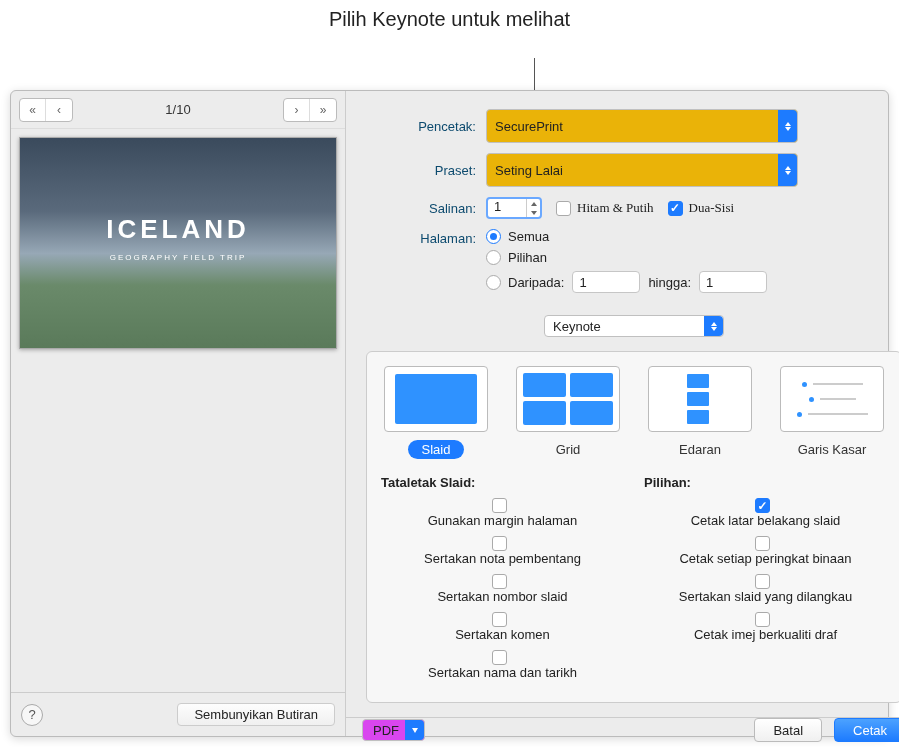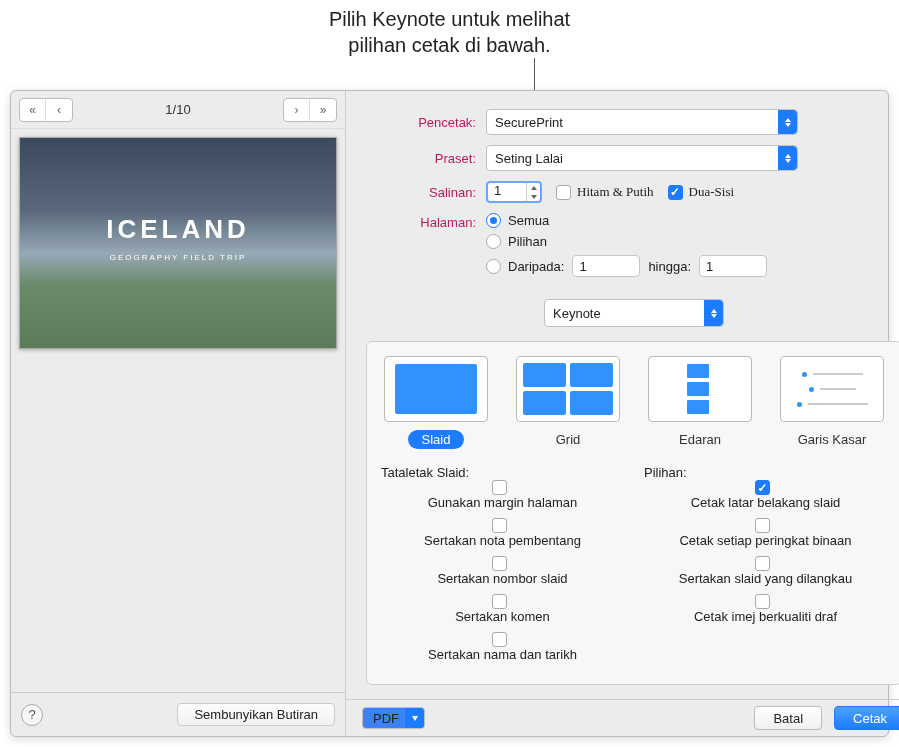--- a/index.html
+++ b/index.html
@@ -158,29 +158,29 @@
   }
   .form-row {
     display: flex;
     align-items: center;
     margin-bottom: 10px;
   }
   .form-row > label {
     width: 120px;
     text-align: right;
     padding-right: 10px;
-    color: #be185d;
+    color: #0c4a6e;
   }
   .select-ctl {
     flex: 1;
     max-width: 312px;
-    height: 26px;
+    height: 34px;
     border: 1px solid #c0c0c0;
     border-radius: 4px;
-    background: #ffffff;
+    background: #eab308;
     display: flex;
     align-items: center;
     padding: 0 22px 0 8px;
     position: relative;
     cursor: pointer;
   }
   .select-arrows {
     position: absolute;
     right: 0;
     top: 0;
@@ -235,21 +235,21 @@
   }
   .radio.checked{border-color:#1d7bff;}
   .radio.checked::after{content:"";width:7px;height:7px;background:#1d7bff;border-radius:50%;}
   .radio-row{display:flex;align-items:center;margin-bottom:6px;}
   .small-input{
     width:68px;height:22px;border:1px solid #c6c6c6;border-radius:4px;
     background:#fff;padding:0 6px;display:inline-flex;align-items:center;margin:0 8px;
   }
   .app-select-row{text-align:center;margin:6px 0 10px 0;}
   .app-select{
-    display:inline-flex;width:180px;height:28px;position:relative;
+    display:inline-flex;width:180px;height:22px;position:relative;
     border:1px solid #c0c0c0;border-radius:4px;background:#fff;
     align-items:center;padding:0 22px 0 8px;cursor:pointer;
   }
   .layout-panel{
     border:1px solid #ccc;border-radius:6px;background:#f7f7f7;
     padding:14px;margin-top:4px;
     display:flex;flex-direction:column;
   }
   .layout-thumbs{display:flex;gap:22px;justify-content:space-between;}
   .thumb-col{display:flex;flex-direction:column;align-items:center;cursor:pointer;width:110px;}
@@ -270,30 +270,30 @@
   .thumb.outline .orow{display:flex;gap:6px;align-items:center;}
   .thumb.outline .dot{width:5px;height:5px;background:#2f92ff;border-radius:50%;}
   .thumb.outline .tln{height:2px;background:#ccc;}
   .thumb-label{
     margin-top:8px;font-size:13px;color:#333;
     padding:2px 14px;border-radius:10px;
   }
   .thumb-label.selected{background:#1d7bff;color:#fff;font-weight:500;}
   .options-area{display:flex;margin-top:16px;gap:20px;}
   .opt-col{flex:1;}
-  .opt-title{font-weight:400;}
+  .opt-title{font-weight:700;margin-bottom:8px;}
   .opt-row{display:flex;align-items:center;margin-bottom:8px;flex-direction:column;}
   .bottom-bar{
     height:50px;border-top:1px solid #ccc;margin-top:14px;
     display:flex;align-items:center;justify-content:space-between;
     margin-left:-20px;margin-right:-20px;padding:0 16px;
   }
   .pdf-btn{
     display:inline-flex;align-items:center;height:22px;
-    border:1px solid #c0c0c0;border-radius:4px;background:#3b82f6;
+    border:1px solid #c0c0c0;border-radius:4px;background:#d946ef;
     padding:0 0 0 10px;cursor:pointer;position:relative;
   }
   .pdf-btn .arrow{
     width:19px;height:100%;margin-left:6px;background:#1d7bff;border-radius:0 4px 4px 0;
     display:flex;align-items:center;justify-content:center;
   }
   .pdf-btn .arrow::after{content:"";border-left:3px solid transparent;border-right:3px solid transparent;border-top:5px solid #fff;}
   .btn{
     height:24px;padding:0 18px;border:1px solid #bbb;border-radius:4px;
     background:linear-gradient(#fff,#f0f0f0);cursor:pointer;font-size:13px;
@@ -303,21 +303,20 @@
     background:linear-gradient(#4ca2ff,#1d7bff);color:#fff;border-color:#1d7bff;
     font-weight:500;
   }
   .right-buttons{display:flex;gap:12px;}
 </style>
 </head>
 <body>
 
 <div class="annotation">
   <div>Pilih Keynote untuk melihat</div>
-  <div>pilihan cetak di bawah.</div>
 </div>
 <div class="annotation-line"></div>
 
 <div class="dialog">
 
   <div class="left-pane">
     <div class="preview-toolbar">
       <div class="nav-group">
         <div class="nav-btn">«</div>
         <div class="nav-btn">‹</div>

